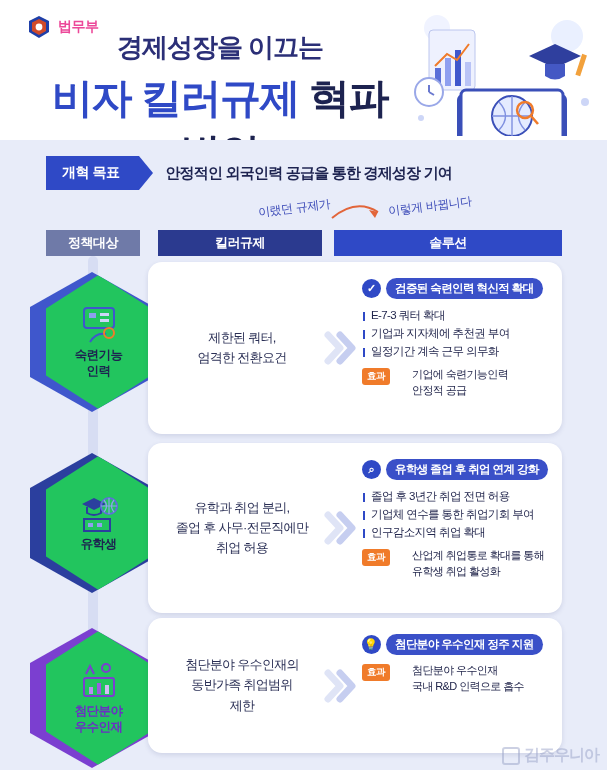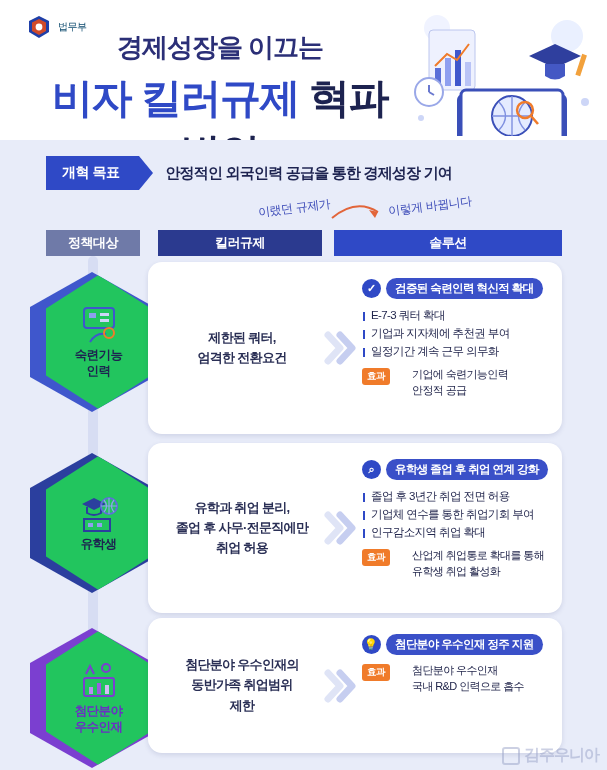--- a/index.html
+++ b/index.html
@@ -15,21 +15,21 @@
   
   .header {
     position:relative; height:140px; background:#ffffff;
     overflow:hidden;
   }
   .logo {
     position:absolute; left:26px; top:14px; display:flex; align-items:center; gap:6px;
   }
   .logo-mark { width:26px; height:26px; position:relative; }
   .logo-mark svg { display:block; }
-  .logo-text { font-size:10px; font-weight:normal; color:#0c4a6e; letter-spacing:-0.5px; }
+  .logo-text { font-size:14px; font-weight:bold; color:#ec4899; letter-spacing:-0.5px; }
 
   .title-block { position:absolute; left:40px; top:30px; width:360px; text-align:center; }
   .title-line1 {
     font-size:26px; font-weight:bold; color:#2b2f77; letter-spacing:-1px;
   }
   .title-line2 { margin-top:6px; font-size:41px; font-weight:bold; letter-spacing:-1.5px; }
   .title-line2 .blue { color:#2f49c6; }
   .title-line2 .dark { color:#1d2350; }
 
   .hero-art { position:absolute; right:8px; top:6px; width:200px; height:130px; }
@@ -110,21 +110,21 @@
     position:absolute; left:148px; width:414px; background:#ffffff;
     border-radius:14px; box-shadow:0 2px 5px rgba(40,50,110,.13);
   }
   .c1 { top:0; height:172px; }
   .c2 { top:0; height:170px; }
   .c3 { top:0; height:135px; }
 
   .killer-text {
     position:absolute; left:14px; top:0; width:160px; height:100%;
     display:flex; align-items:center; justify-content:center; text-align:center;
-    font-size:13px; font-weight:bold; color:#2a2f55; line-height:1.55; letter-spacing:-0.7px;
+    font-size:13px; font-weight:normal; color:#2a2f55; line-height:1.55; letter-spacing:-0.7px;
   }
   .chev { position:absolute; left:176px; top:50%; transform:translateY(-50%); width:34px; height:34px; }
 
   .sol { position:absolute; left:214px; top:16px; width:188px; }
   .sol-head { display:flex; align-items:center; gap:5px; margin-bottom:8px; }
   .sol-icon {
     width:19px; height:19px; border-radius:50%; background:#2f49c6; color:#fff;
     display:flex; align-items:center; justify-content:center; font-size:11px; font-weight:bold;
     flex:0 0 auto;
   }

